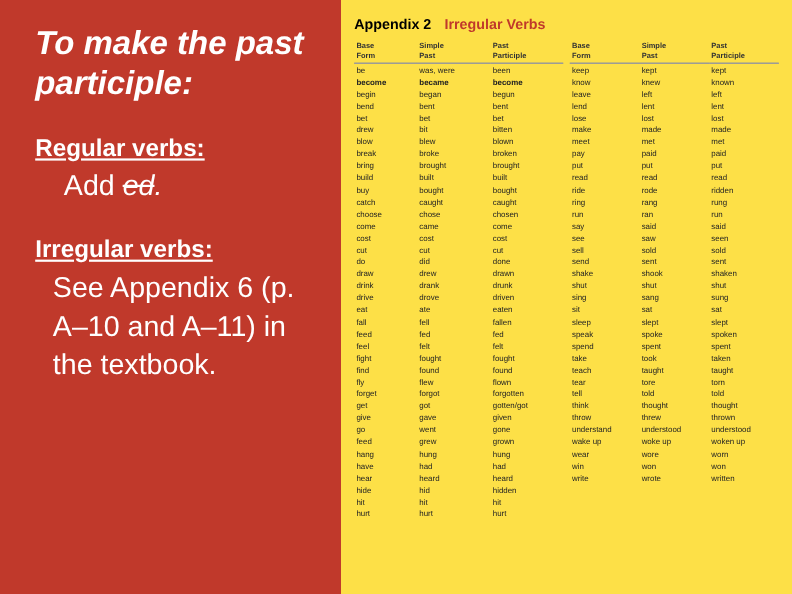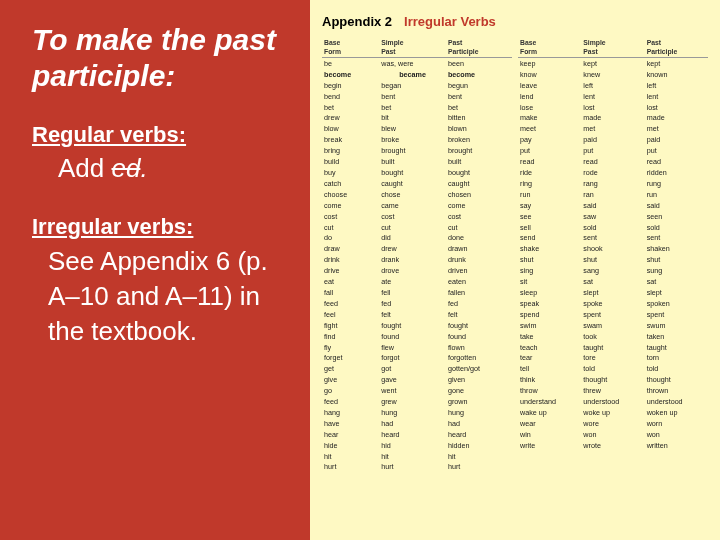--- a/index.html
+++ b/index.html
@@ -50,21 +50,21 @@
 
     .irregular-content {
       font-size: 26px;
       margin-left: 16px;
       line-height: 1.35;
     }
 
     
     .right-panel {
       flex: 1;
-      background-color: #fef9c3;
+      background-color: #fde047;
       padding: 14px 12px;
       overflow: hidden;
     }
 
     .appendix-header {
       display: flex;
       align-items: baseline;
       gap: 12px;
       margin-bottom: 8px;
     }
@@ -155,21 +155,21 @@
           </tr>
         </thead>
         <tbody id="left-tbody">
         <tr>
               <td>be</td>
               <td>was, were</td>
               <td>been</td>
             </tr>
             <tr>
               <td style="font-weight: bold;">become</td>
-              <td style="font-weight: bold; text-align: center;">became</td>
+              <td style="font-weight: bold;">became</td>
               <td style="font-weight: bold;">become</td>
             </tr>
             <tr>
               <td>begin</td>
               <td>began</td>
               <td>begun</td>
             </tr>
             <tr>
               <td>bend</td>
               <td>bent</td>
@@ -473,25 +473,20 @@
               <td>speak</td>
               <td>spoke</td>
               <td>spoken</td>
             </tr>
             <tr>
               <td>spend</td>
               <td>spent</td>
               <td>spent</td>
             </tr>
             <tr>
-              <td>swim</td>
-              <td>swam</td>
-              <td>swum</td>
-            </tr>
-            <tr>
               <td>take</td>
               <td>took</td>
               <td>taken</td>
             </tr>
             <tr>
               <td>teach</td>
               <td>taught</td>
               <td>taught</td>
             </tr>
             <tr>

